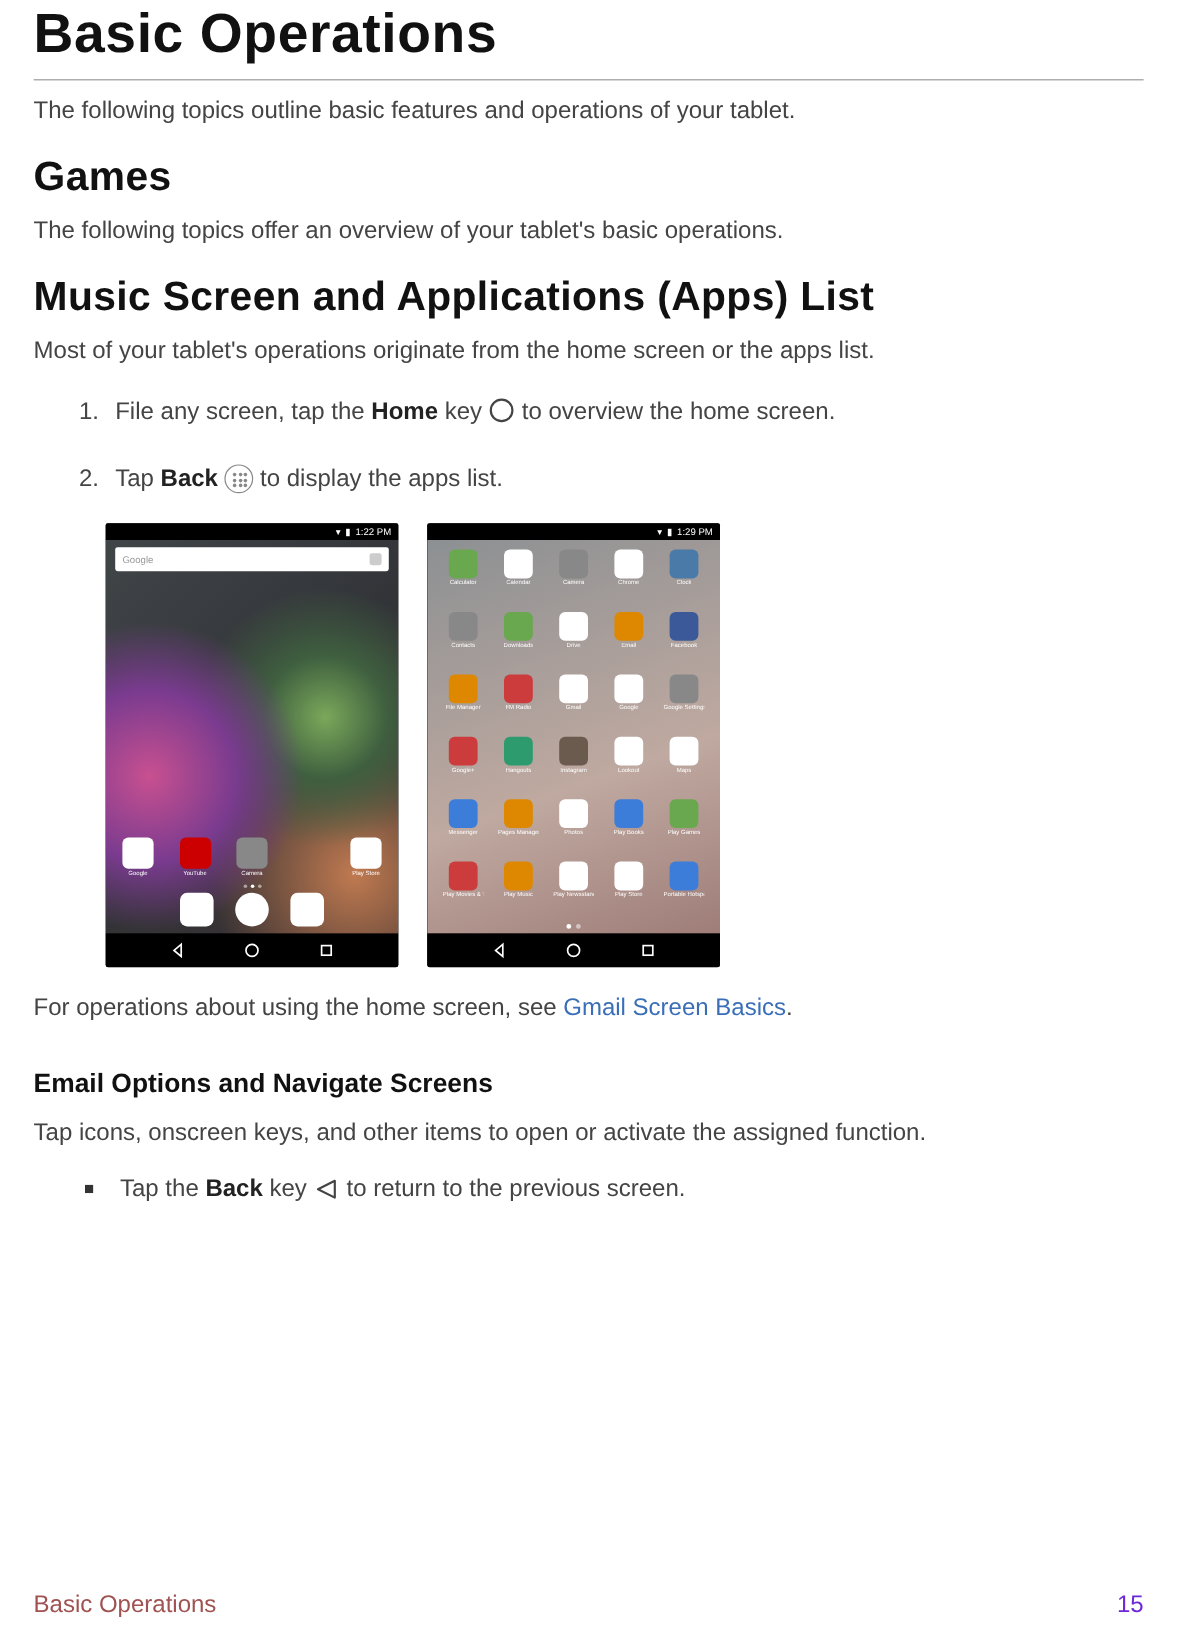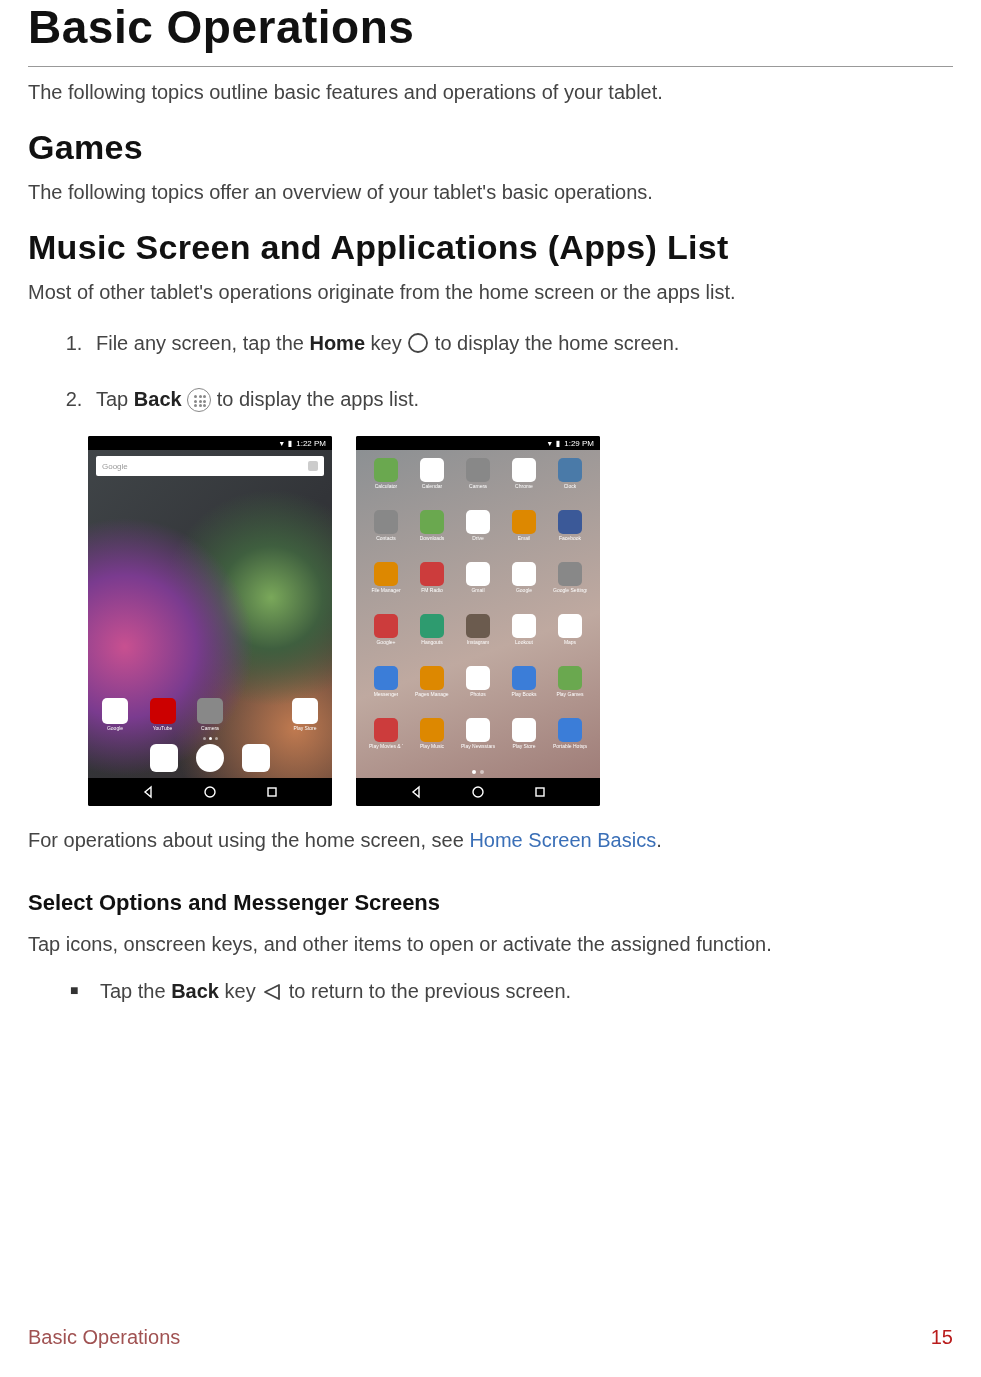--- a/index.html
+++ b/index.html
@@ -206,41 +206,41 @@
   .footer {
     position:absolute;
     bottom:28px;
     left:28px;
     right:28px;
     display:flex;
     justify-content:space-between;
     font-size:20px;
     color:#a05252;
   }
-  .footer .pnum { color:#b91c1c; }
+  .footer .pnum { color:#6d28d9; }
 
   p.body { color:#444; margin:14px 0; font-size:20px; line-height:1.4;}
 </style>
 </head>
 <body>
 
 <h1 class="page-title">Basic Operations</h1>
 <p class="intro">The following topics outline basic features and operations of your tablet.</p>
 
 <h2 class="section">Games</h2>
 <p class="intro">The following topics offer an overview of your tablet's basic operations.</p>
 
 <h2 class="section">Music Screen and Applications (Apps) List</h2>
-<p class="intro">Most of other tablet's operations originate from the home screen or the apps list.</p>
+<p class="intro">Most of your tablet's operations originate from the home screen or the apps list.</p>
 
 <ol class="steps">
   <li>
     <span>File any screen, tap the </span><span class="bold">Home</span><span> key </span><span class="icon-inline"><svg class="icon-home-svg" width="22" height="22" viewBox="0 0 22 22">
           <circle cx="11" cy="11" r="9"></circle>
-        </svg></span><span> to display the home screen.</span>
+        </svg></span><span> to overview the home screen.</span>
   </li>
   <li>
     <span>Tap </span><span class="bold">Back</span><span> </span><span class="icon-apps-circle">
       <span class="dot" style="left:6px;top:6px"></span><span class="dot" style="left:10.5px;top:6px"></span><span class="dot" style="left:15px;top:6px"></span>
       <span class="dot" style="left:6px;top:10.5px"></span><span class="dot" style="left:10.5px;top:10.5px"></span><span class="dot" style="left:15px;top:10.5px"></span>
       <span class="dot" style="left:6px;top:15px"></span><span class="dot" style="left:10.5px;top:15px"></span><span class="dot" style="left:15px;top:15px"></span>
     </span><span> to display the apps list.</span>
   </li>
 </ol>
 
@@ -451,24 +451,24 @@
           <circle cx="7" cy="7" r="5"></circle>
         </svg>
       <svg width="14" height="14" viewBox="0 0 14 14">
           <rect x="3" y="3" width="8" height="8"></rect>
         </svg>
     </div>
   </div>
 </div>
 
 <p class="body">
-  <span>For operations about using the home screen, see </span><span class="link">Home Screen Basics</span><span>.</span>
+  <span>For operations about using the home screen, see </span><span class="link">Gmail Screen Basics</span><span>.</span>
 </p>
 
-<h3 class="subsection">Select Options and Messenger Screens</h3>
+<h3 class="subsection">Email Options and Navigate Screens</h3>
 <p class="body">Tap icons, onscreen keys, and other items to open or activate the assigned function.</p>
 
 <ul class="square">
   <li>
     <span>Tap the </span><span class="bold">Back</span><span> key </span><span class="icon-inline"><svg class="icon-back-svg" width="22" height="20" viewBox="0 0 22 20">
           <path d="M18 3 L4 10 L18 17 Z"></path>
         </svg></span><span> to return to the previous screen.</span>
   </li>
 </ul>
 

